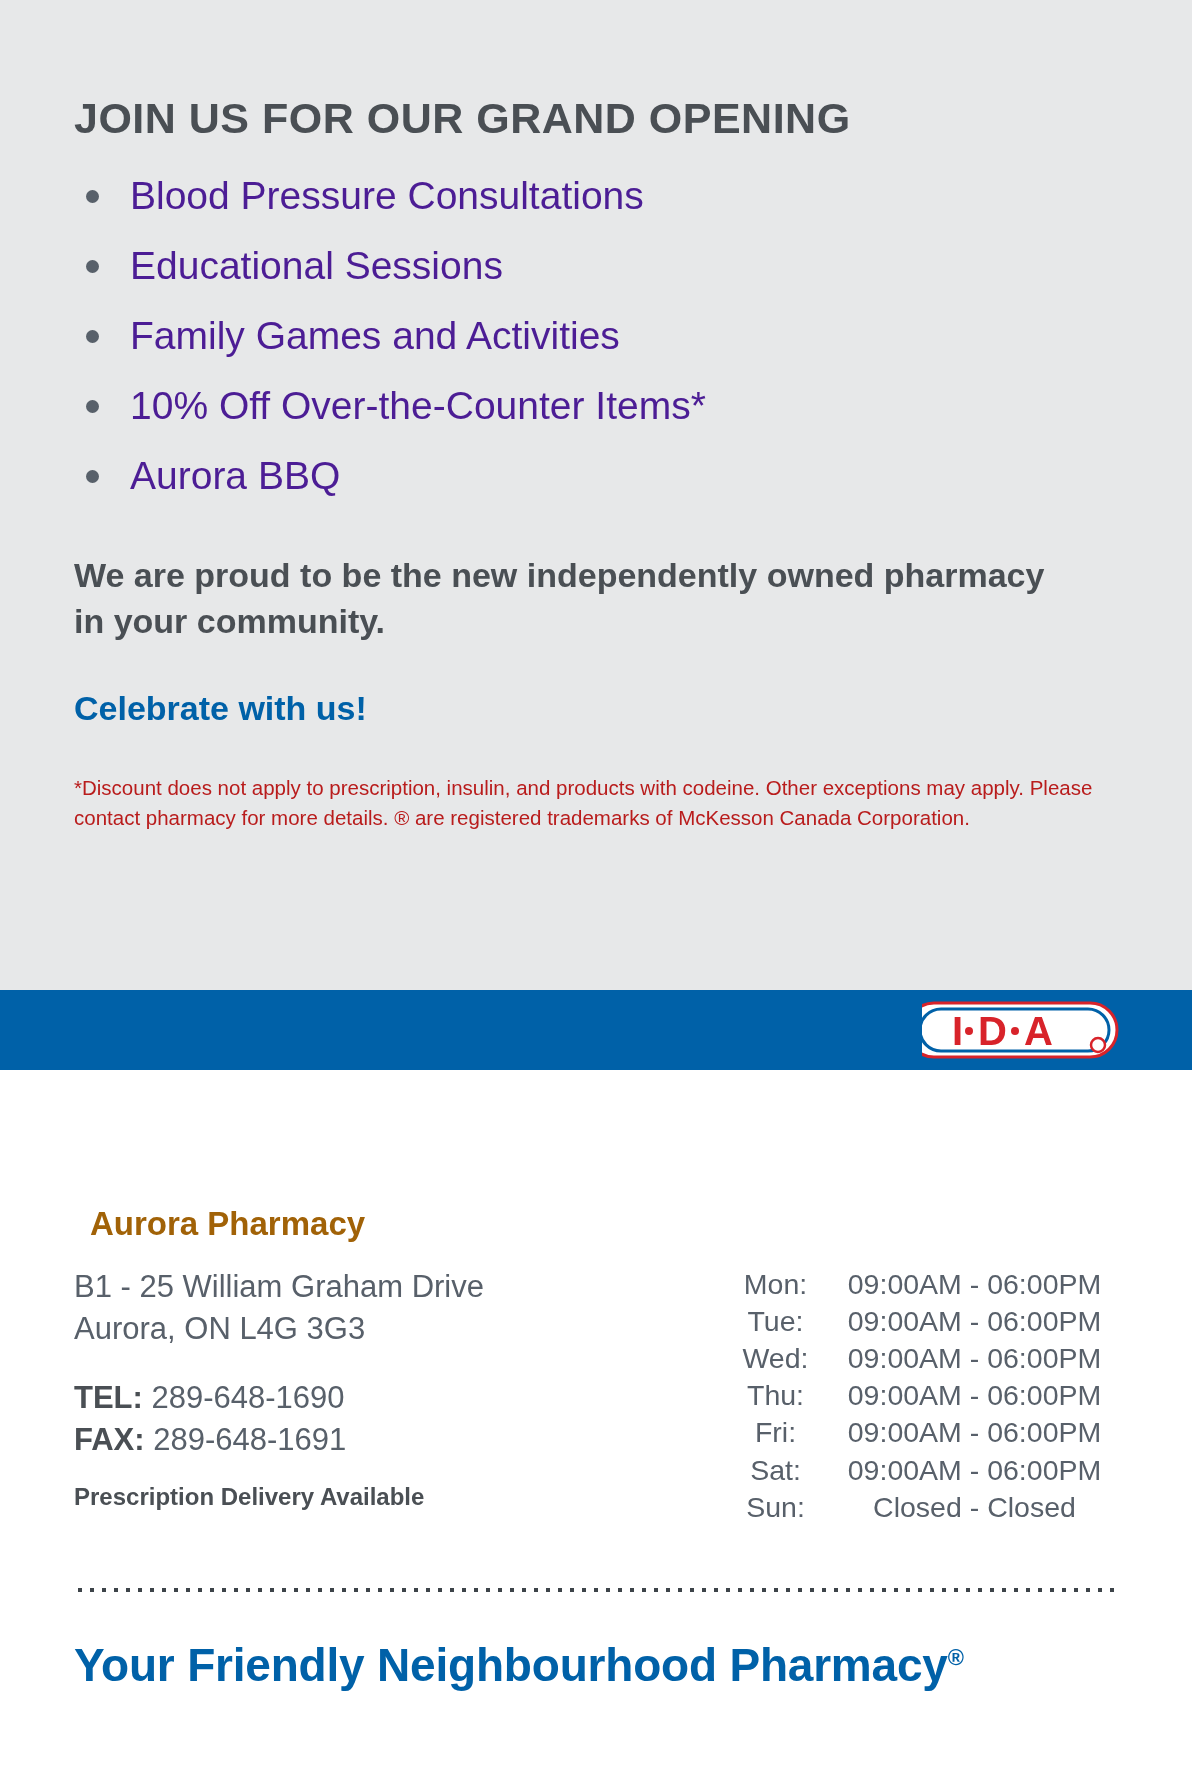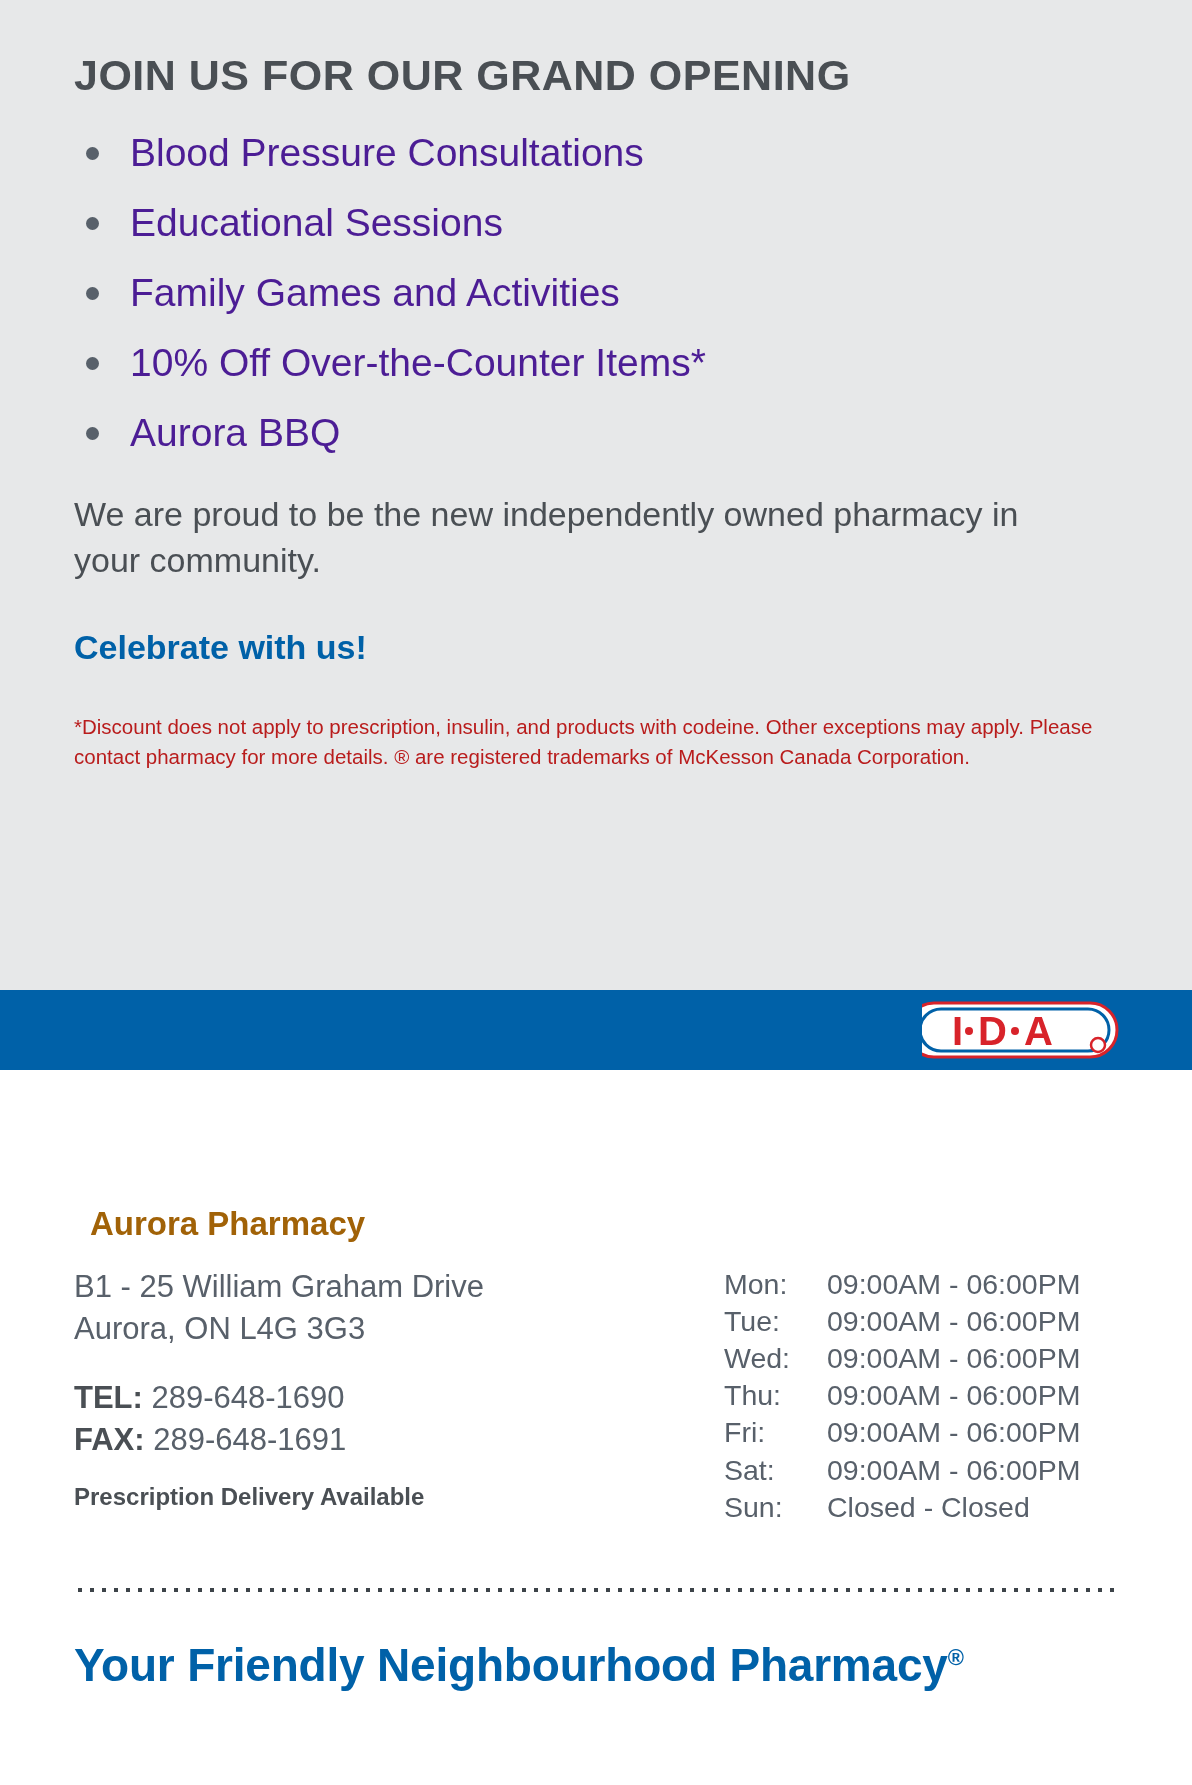--- a/index.html
+++ b/index.html
@@ -26,21 +26,21 @@
     left: 0;
     top: 0;
     width: 1192px;
     height: 990px;
     background: #e7e8e9;
     box-sizing: border-box;
     padding: 0 74px;
   }
   .headline {
     margin: 0;
-    padding-top: 52px;
+    padding-top: 95px;
     font-size: 43px;
     font-weight: bold;
     letter-spacing: 0.5px;
     color: #4a4f54;
     line-height: 1.1;
   }
   .bullet-list {
     list-style: none;
     margin: 34px 0 0 0;
     padding: 0;
@@ -57,23 +57,23 @@
     position: absolute;
     left: 12px;
     top: 14px;
     width: 13px;
     height: 13px;
     border-radius: 50%;
     background: #58606a;
     display: block;
   }
   .proud {
-    margin: 40px 0 0 0;
+    margin: 58px 0 0 0;
     font-size: 34px;
-    font-weight: normal;
+    font-weight: bold;
     color: #4a4f54;
     line-height: 1.33;
     max-width: 990px;
   }
   .celebrate {
     margin: 44px 0 0 0;
     font-size: 34px;
     font-weight: bold;
     color: #0061a8;
     line-height: 1.2;
@@ -145,20 +145,21 @@
   }
   .col-right {
     flex: 1;
     padding-left: 50px;
   }
   .hours-row {
     display: flex;
     font-size: 28.5px;
     color: #58606a;
     line-height: 1.30;
+    text-align: center;
   }
   .hours-day {
     width: 103px;
     flex: 0 0 103px;
   }
   .hours-time { flex: 1; }
 
   
   .dotted-divider {
     position: absolute;

